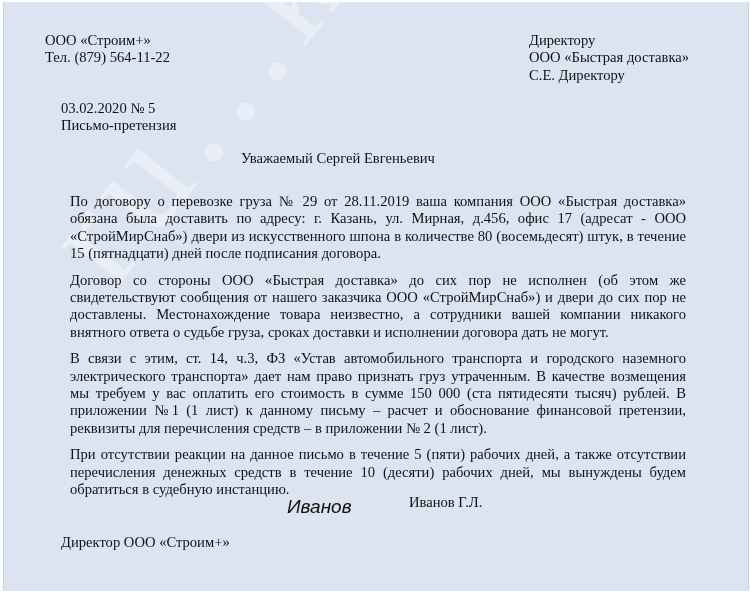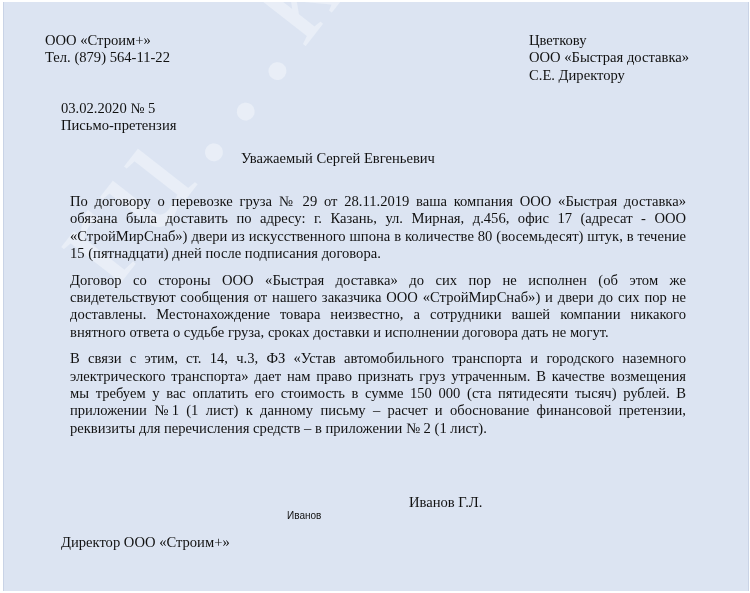--- a/index.html
+++ b/index.html
@@ -82,56 +82,58 @@
       position: absolute;
       left: 57px;
       top: 492px;
       width: 640px;
       height: 20px;
     }
     .sig-title { position: absolute; left: 0; top: 0; white-space: nowrap; margin-top: 40px; }
     .sig-handwritten {
       position: absolute;
       left: 226px;
-      top: 13px;
+      top: 4px;
       font-family: "Liberation Sans", sans-serif;
-      font-size: 10px;
+      font-style: italic;
+      font-size: 19px;
       white-space: nowrap;
     }
     .sig-name { position: absolute; left: 348px; top: 0; white-space: nowrap; }
   </style>
 </head>
 <body>
 
 <div class="page">
   <div class="watermark">ru...ki.ru</div>
 
   <div class="content">
     <div class="sender">
       <span class="line">ООО «Строим+»</span>
       <span class="line">Тел. (879) 564-11-22</span>
     </div>
 
     <div class="recipient">
-      <span class="line">Цветкову</span>
+      <span class="line">Директору</span>
       <span class="line">ООО «Быстрая доставка»</span>
       <span class="line">С.Е. Директору</span>
     </div>
 
     <div class="meta">
       <span class="line">03.02.2020 № 5</span>
       <span class="line">Письмо-претензия</span>
     </div>
 
     <div class="salutation">Уважаемый Сергей Евгеньевич</div>
 
     <div class="body-text">
       <p>По договору о перевозке груза № 29 от 28.11.2019 ваша компания ООО «Быстрая доставка» обязана была доставить по адресу: г. Казань, ул. Мирная, д.456, офис 17 (адресат - ООО «СтройМирСнаб») двери из искусственного шпона в количестве 80 (восемьдесят) штук, в течение 15 (пятнадцати) дней после подписания договора.</p>
       <p>Договор со стороны ООО «Быстрая доставка» до сих пор не исполнен (об этом же свидетельствуют сообщения от нашего заказчика ООО «СтройМирСнаб») и двери до сих пор не доставлены. Местонахождение товара неизвестно, а сотрудники вашей компании  никакого внятного ответа  о судьбе груза, сроках доставки и исполнении договора дать не могут.</p>
       <p>В связи с этим, ст. 14, ч.3, ФЗ «Устав автомобильного транспорта и городского наземного электрического транспорта» дает нам право признать груз утраченным. В качестве возмещения мы требуем у вас оплатить его стоимость в сумме 150 000 (ста пятидесяти тысяч) рублей. В приложении №1 (1 лист) к данному письму – расчет и обоснование финансовой претензии, реквизиты для перечисления средств –  в приложении № 2 (1 лист).</p>
+      <p>При отсутствии реакции на данное письмо в течение 5 (пяти) рабочих дней, а также отсутствии перечисления денежных средств в течение 10 (десяти) рабочих дней, мы вынуждены будем обратиться в судебную инстанцию.</p>
     </div>
 
     <div class="signature">
       <span class="sig-title">Директор ООО «Строим+»</span>
       <span class="sig-handwritten">Иванов</span>
       <span class="sig-name">Иванов Г.Л.</span>
     </div>
   </div>
 </div>
 

